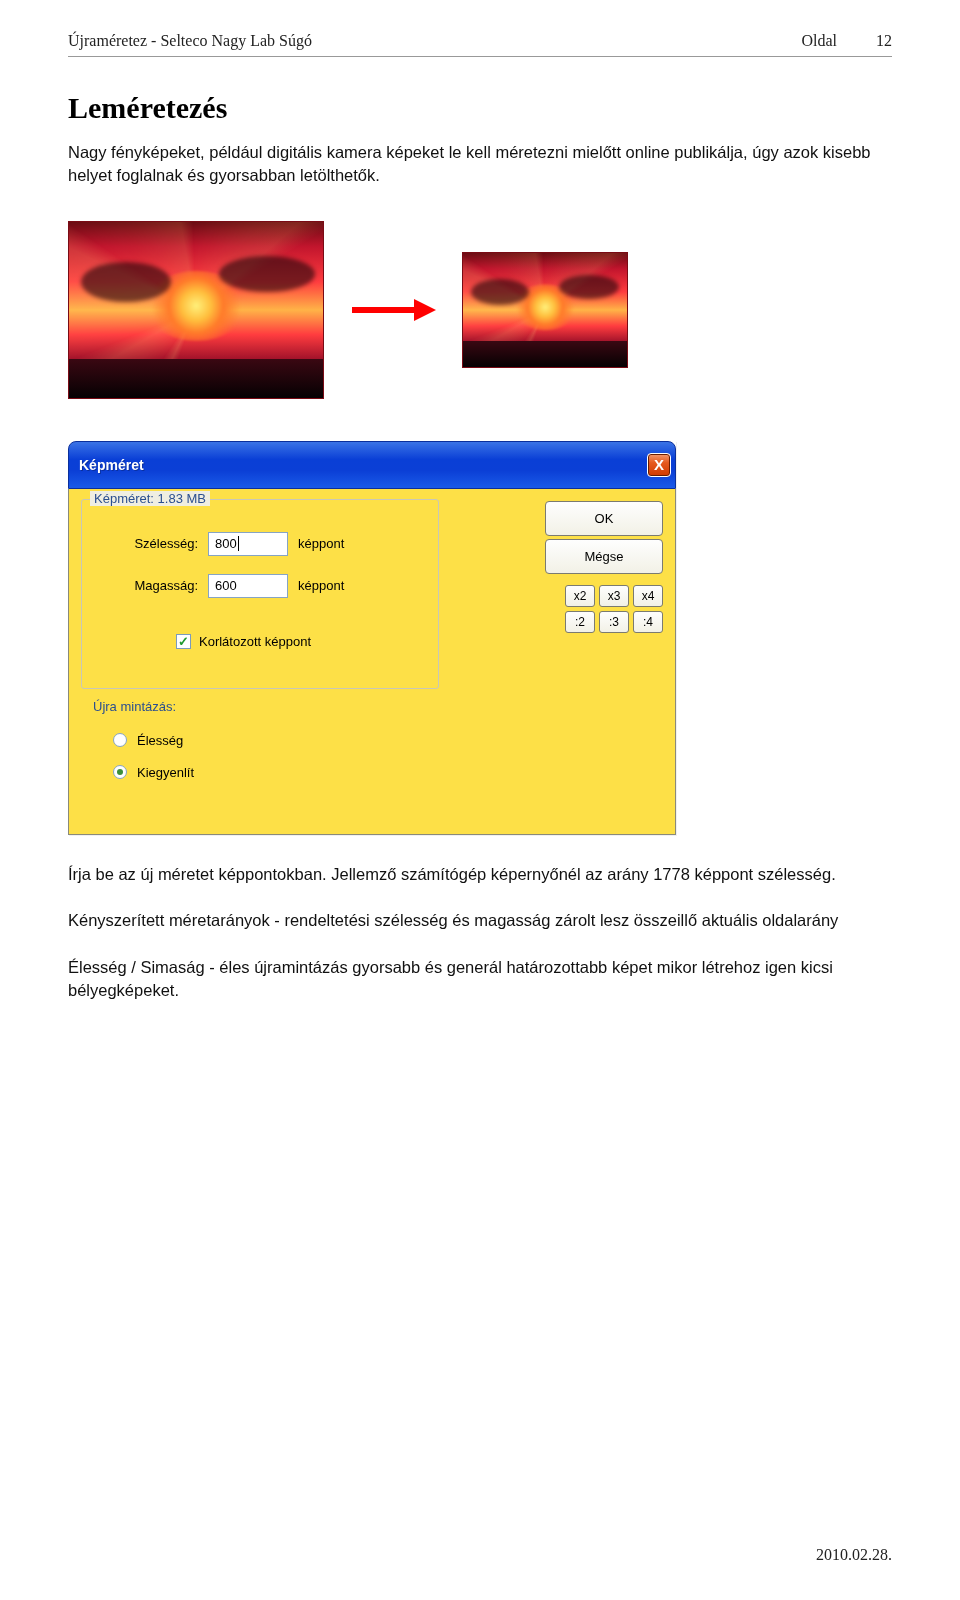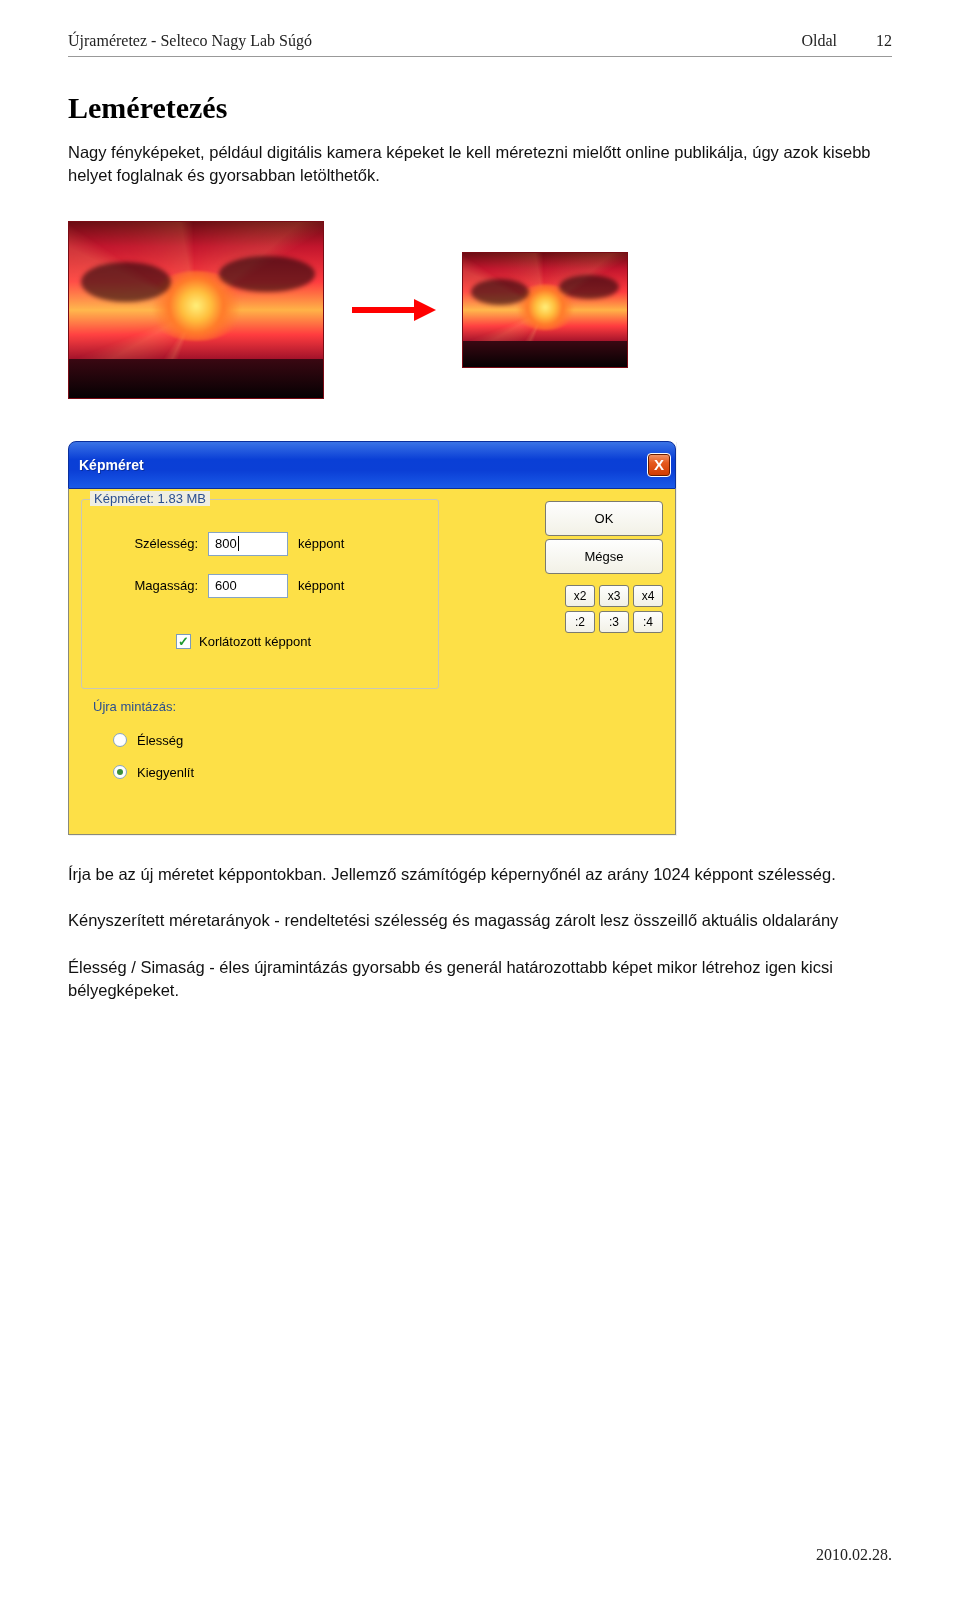--- a/index.html
+++ b/index.html
@@ -303,21 +303,21 @@
         <div class="mini-btn">
             <span>:3</span>
           </div>
         <div class="mini-btn">
             <span>:4</span>
           </div>
       </div>
     </div>
   </div>
 
-  <p class="body-text" style="margin-top:28px;">Írja be az új méretet képpontokban. Jellemző számítógép képernyőnél az arány 1024 képpont szélesség.</p>
+  <p class="body-text" style="margin-top:28px;">Írja be az új méretet képpontokban. Jellemző számítógép képernyőnél az arány 1778 képpont szélesség.</p>
 
   <p class="body-text">Kényszerített méretarányok - rendeltetési szélesség és magasság zárolt lesz összeillő aktuális oldalarány</p>
 
   <p class="body-text">Élesség / Simaság - éles újramintázás gyorsabb és generál határozottabb képet mikor létrehoz igen kicsi bélyegképeket.</p>
 
 </div>
 
 <div class="footer-date">2010.02.28.</div>
 
 </body></html>

